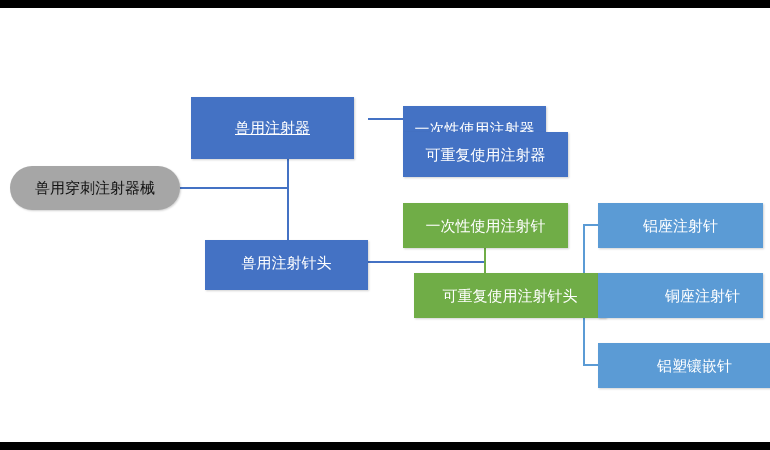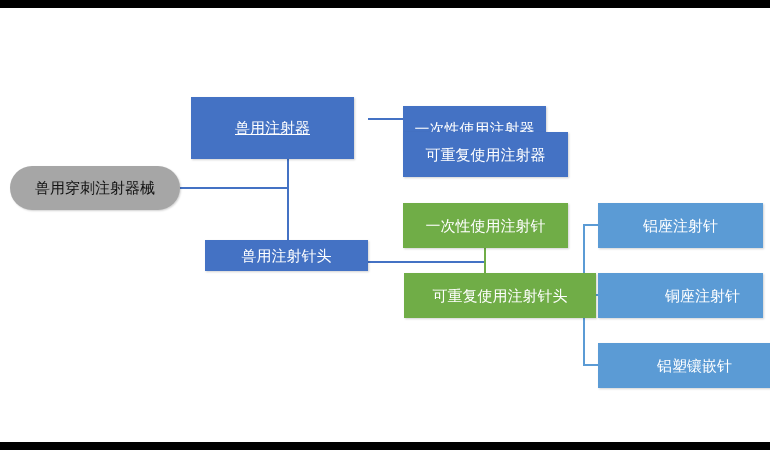--- a/index.html
+++ b/index.html
@@ -49,25 +49,25 @@
   .line {
     position: absolute;
     background: var(--blue);
   }
   .line.green { background: var(--green); }
   .line.light { background: var(--lightblue); }
 
   
   #n-root      { left: 10px;  top: 166px; width: 170px; height: 44px; }
   #n-syringe   { left: 191px; top: 97px;  width: 163px; height: 62px; text-decoration: underline; }
-  #n-needle    { left: 205px; top: 240px; width: 163px; height: 31px; }
+  #n-needle    { left: 205px; top: 240px; width: 163px; height: 50px; font-family: Liberation Mono, monospace; }
   #n-dsyr      { left: 403px; top: 62px;  width: 143px; height: 45px; margin-top: 44px; }
   #n-rsyr      { left: 403px; top: 132px; width: 165px; height: 45px; }
   #n-dndl      { left: 403px; top: 203px; width: 165px; height: 45px; }
-  #n-rndl      { left: 404px; top: 273px; width: 192px; height: 45px; justify-content: center; }
+  #n-rndl      { left: 414px; top: 273px; width: 192px; height: 45px; justify-content: center; }
   #n-alu       { left: 598px; top: 203px; width: 165px; height: 45px; }
   #n-cop       { left: 598px; top: 273px; width: 165px; height: 45px; padding-left: 44px; }
   #n-alp       { left: 598px; top: 343px; width: 193px; height: 45px; }
 
   
   #c-root-h    { left: 180px; top: 187px; width: 108px; height: 2px; }
   #c-spine-v   { left: 287px; top: 142px; width: 2px;   height: 98px; }
   #c-syr-h     { left: 368px; top: 118px; width: 117px; height: 2px; }
   #c-syr-v     { left: 484px; top: 107px; width: 2px;   height: 25px; }
   #c-ndl-h     { left: 368px; top: 261px; width: 117px; height: 2px; }

